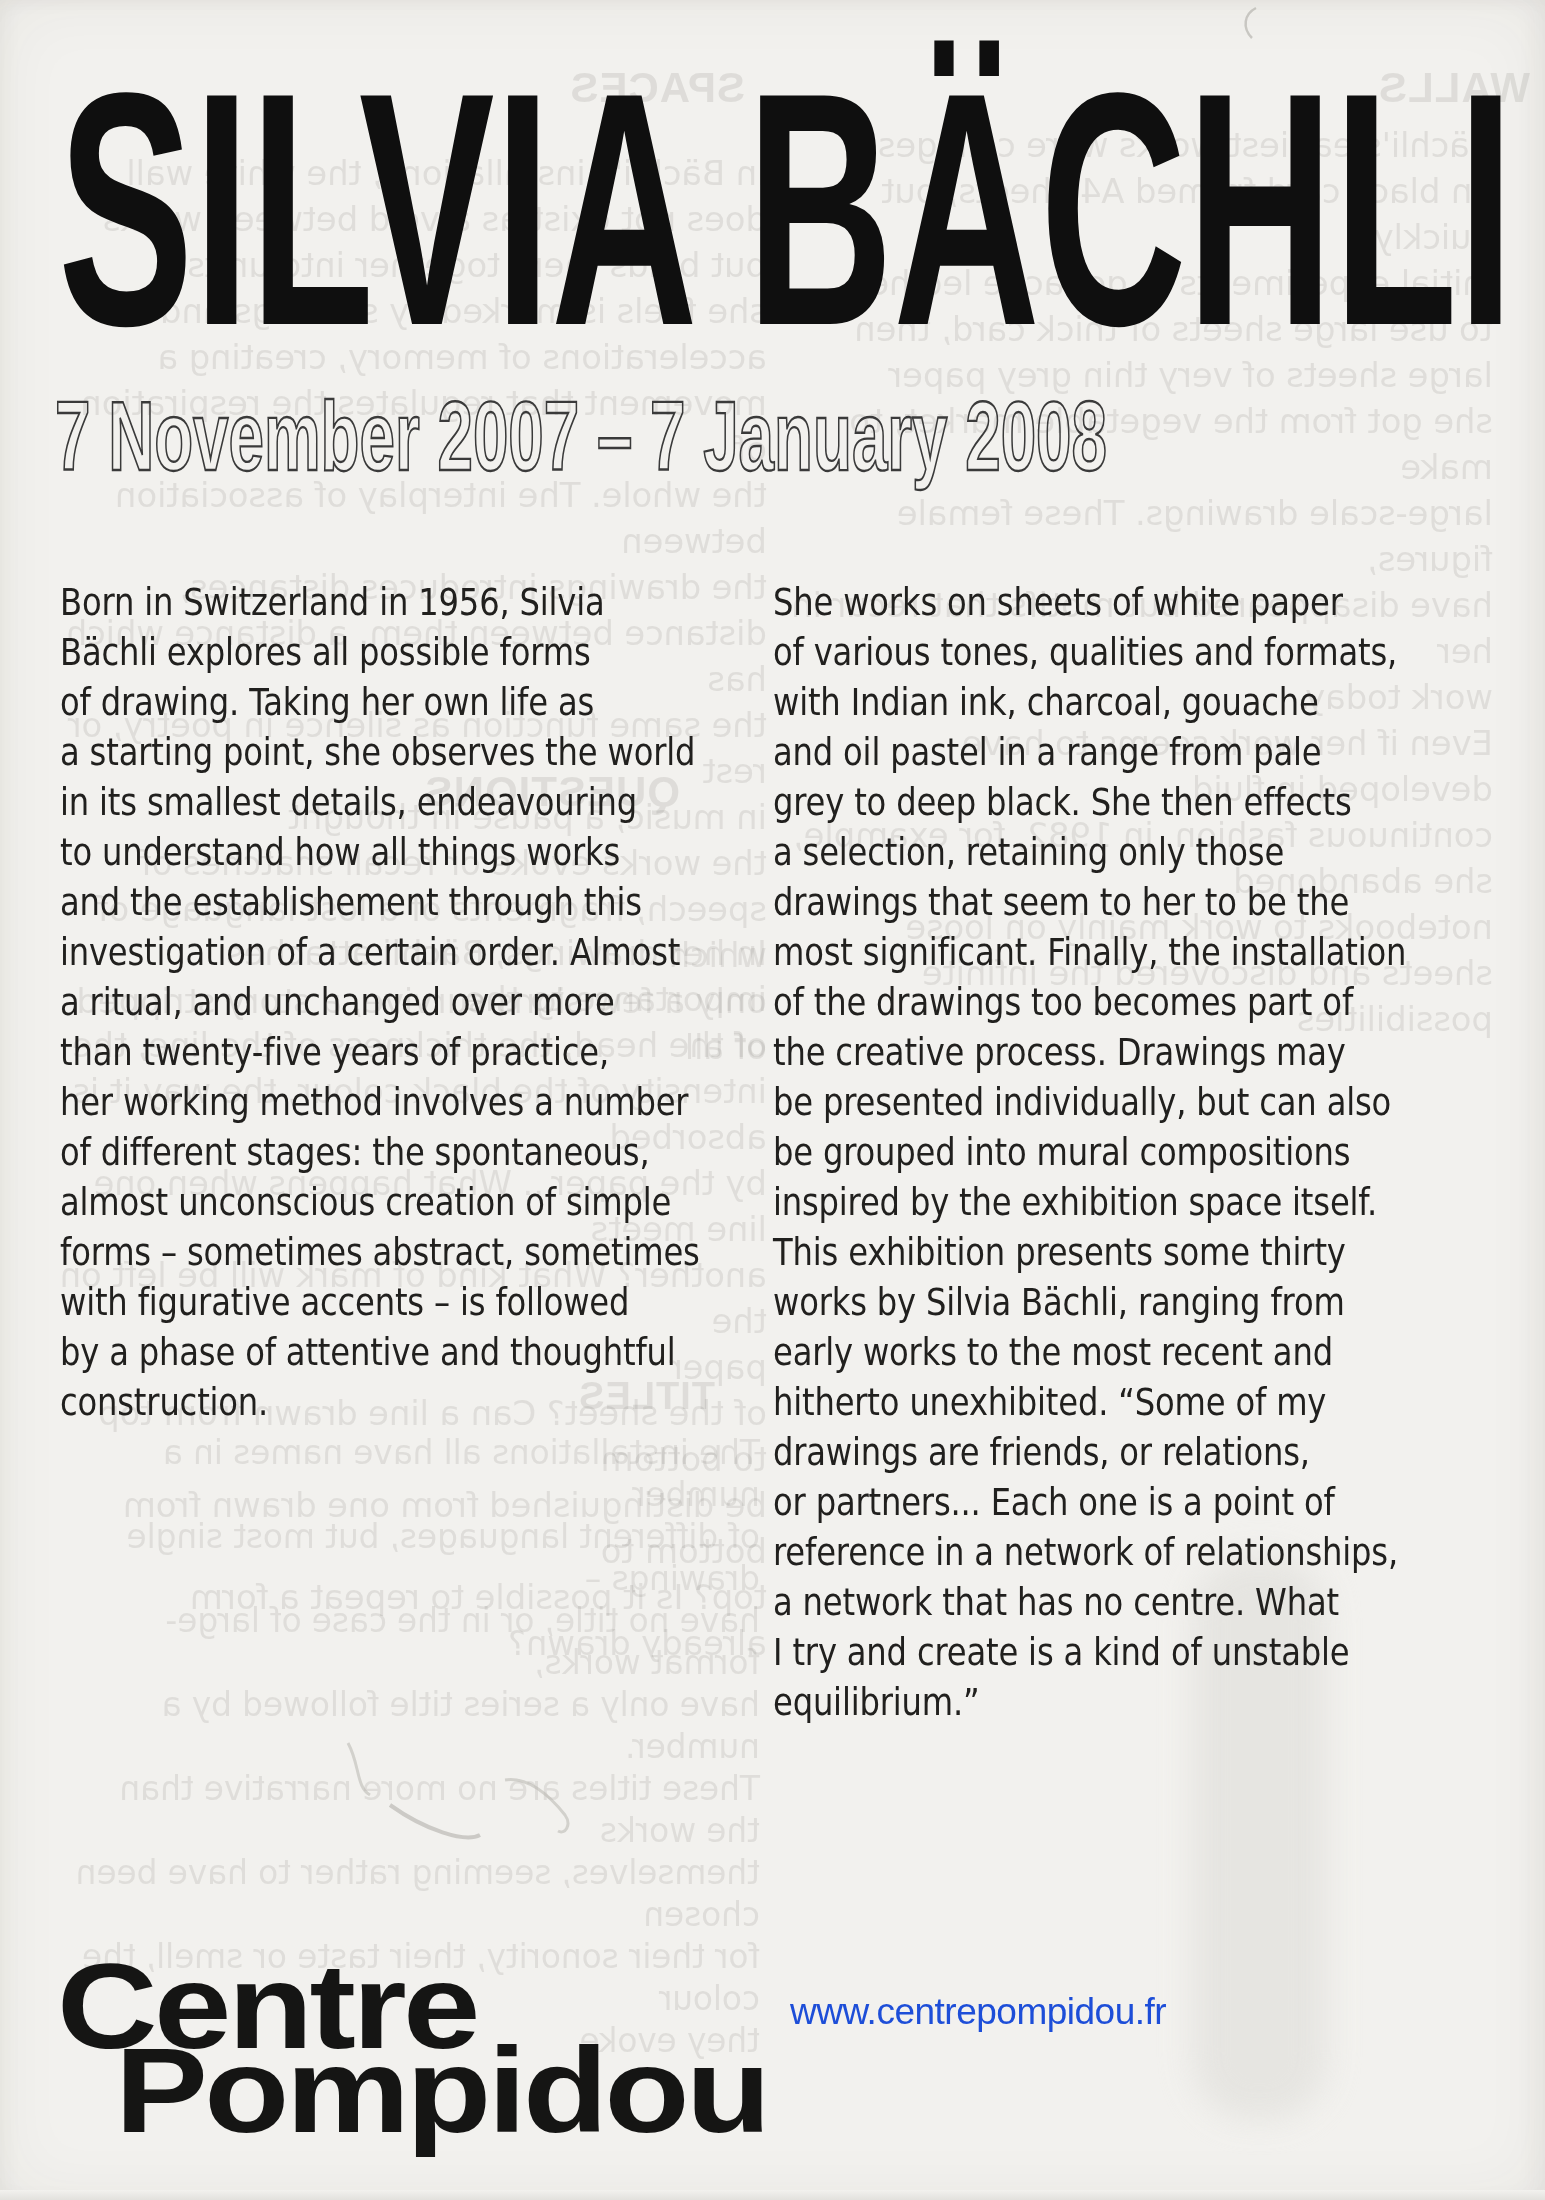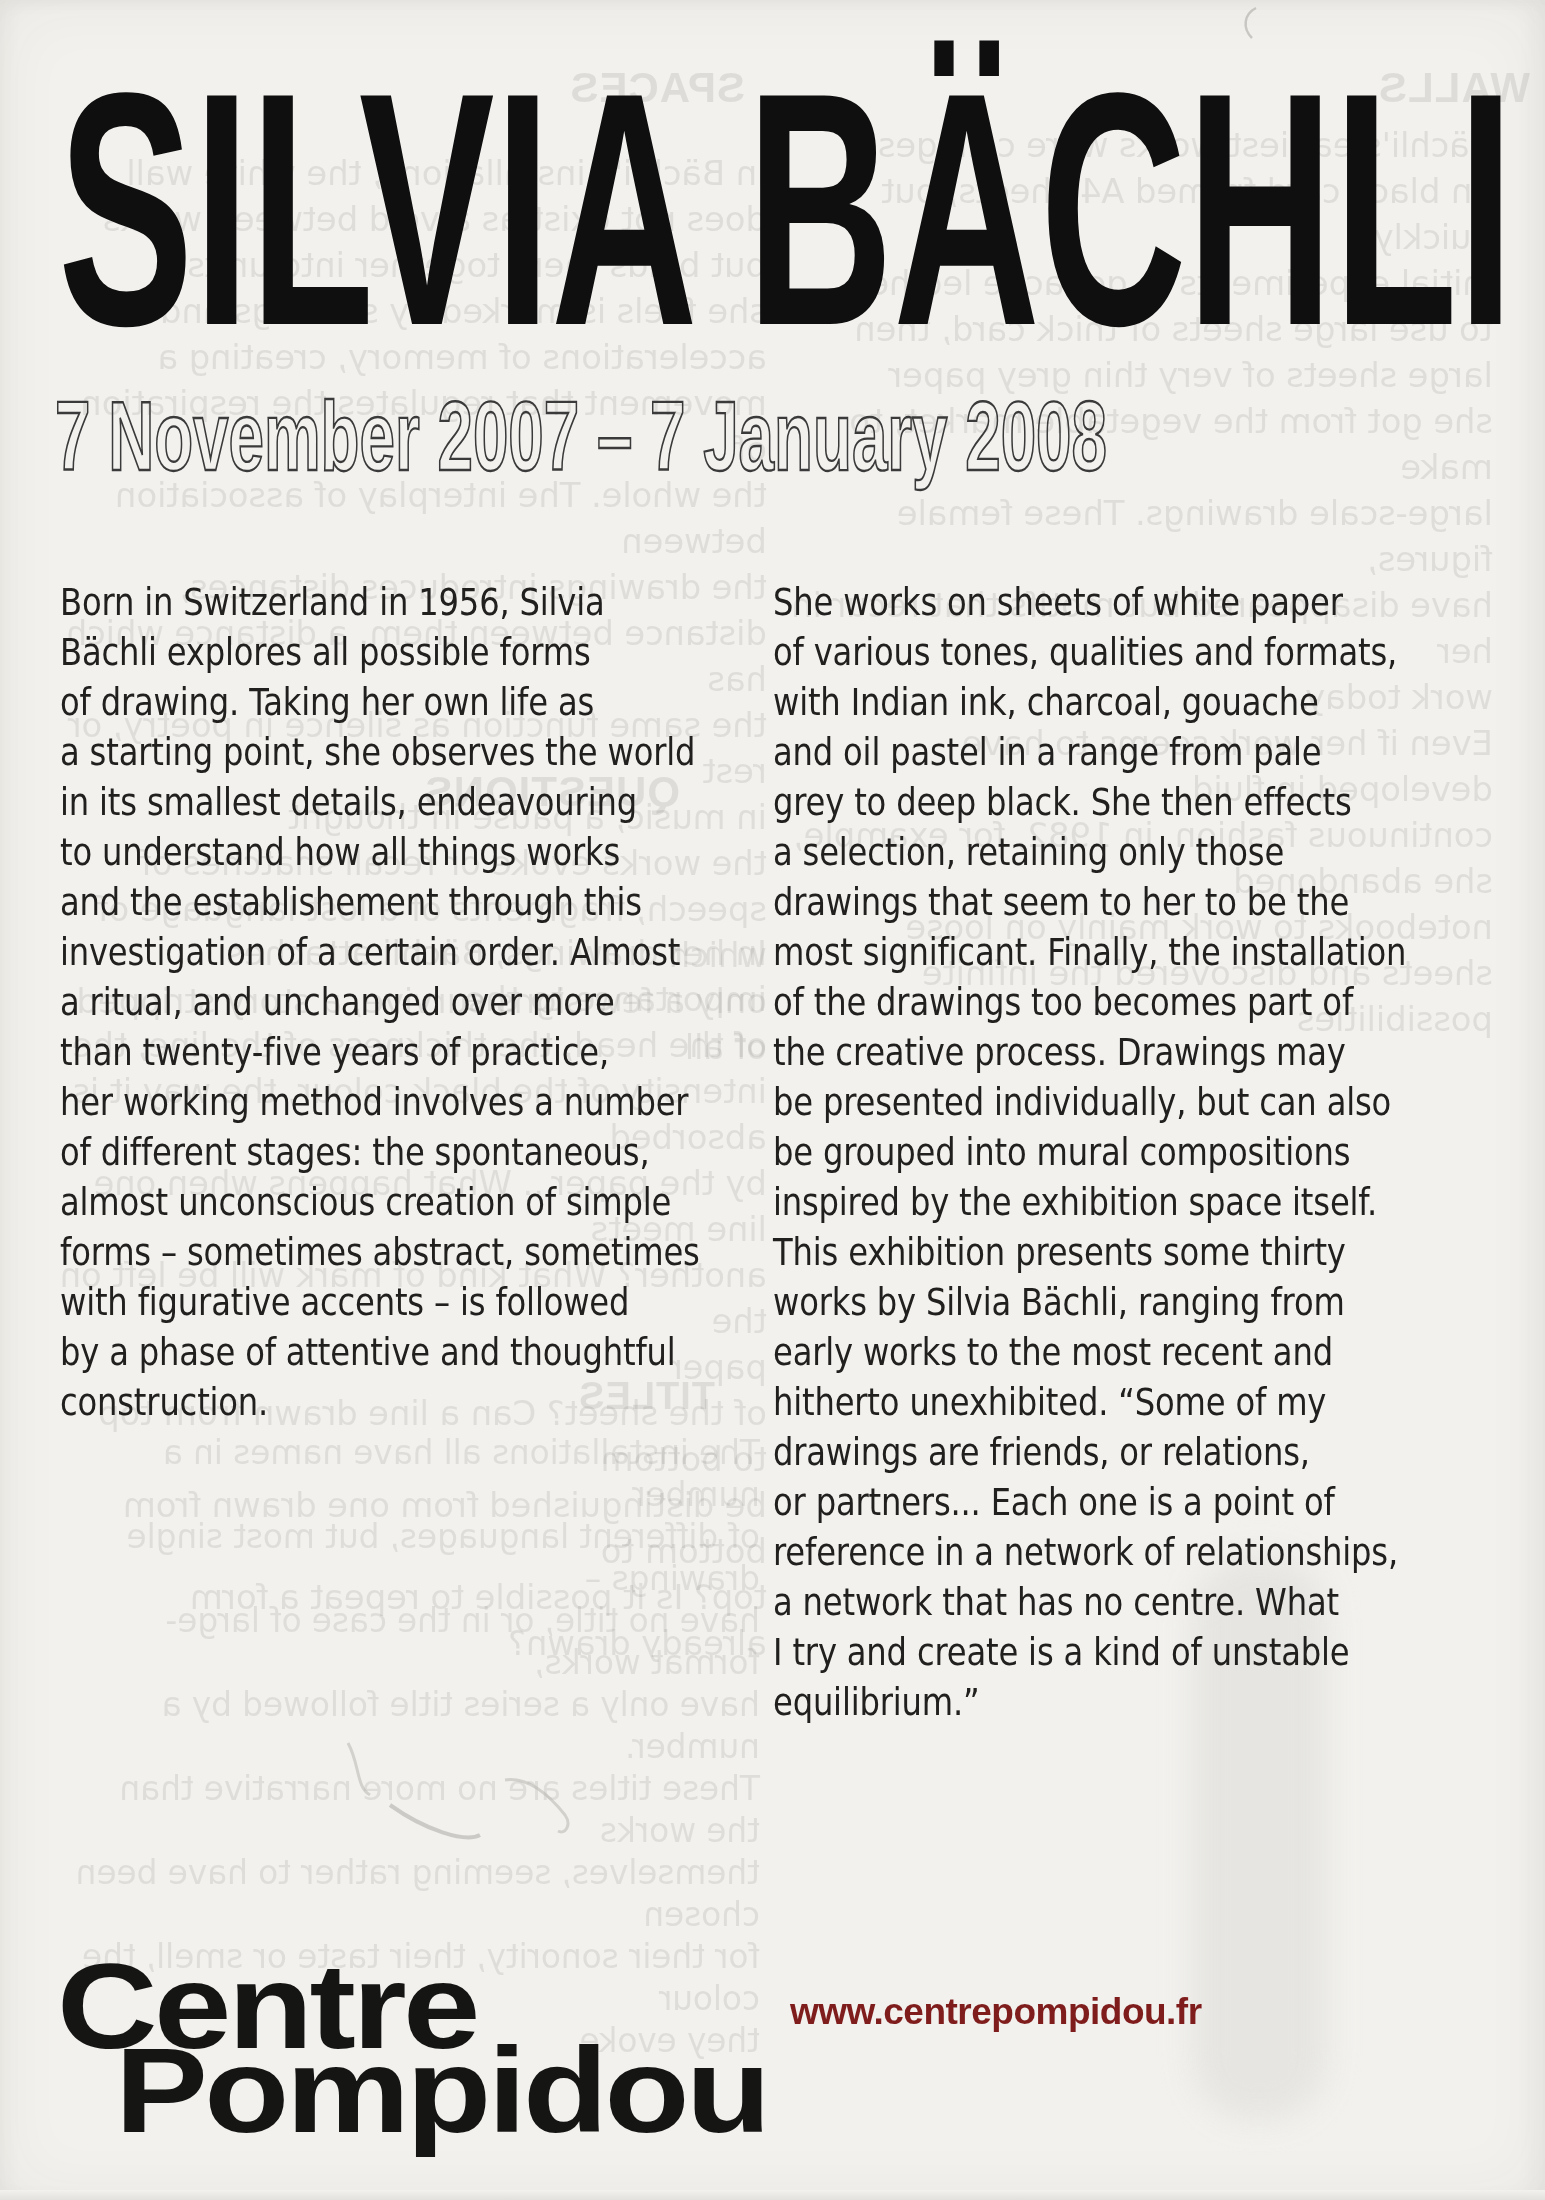--- a/index.html
+++ b/index.html
@@ -67,24 +67,24 @@
     letter-spacing:-3px;
     color:#151514;
     transform:scaleX(1.16);transform-origin:left top;
     z-index:3;
   }
   .logo1{left:57px;top:1946px;}
   .logo2{left:115px;top:2030px;}
   .website{
     position:absolute;left:790px;top:1992px;
     font-family:"Liberation Sans", sans-serif;
-    font-weight:bold;
+    font-weight:normal;
     font-size:37px;line-height:40px;
     letter-spacing:-0.5px;
-    color:#7f1d1d;
+    color:#1d4ed8;
     z-index:3;
   }
   .edge-bottom{
     position:absolute;left:0;bottom:0;width:100%;height:10px;
     background:linear-gradient(#f2f1ee,#e2e1dd);
     z-index:4;
   }
 </style>
 </head>
 <body>

